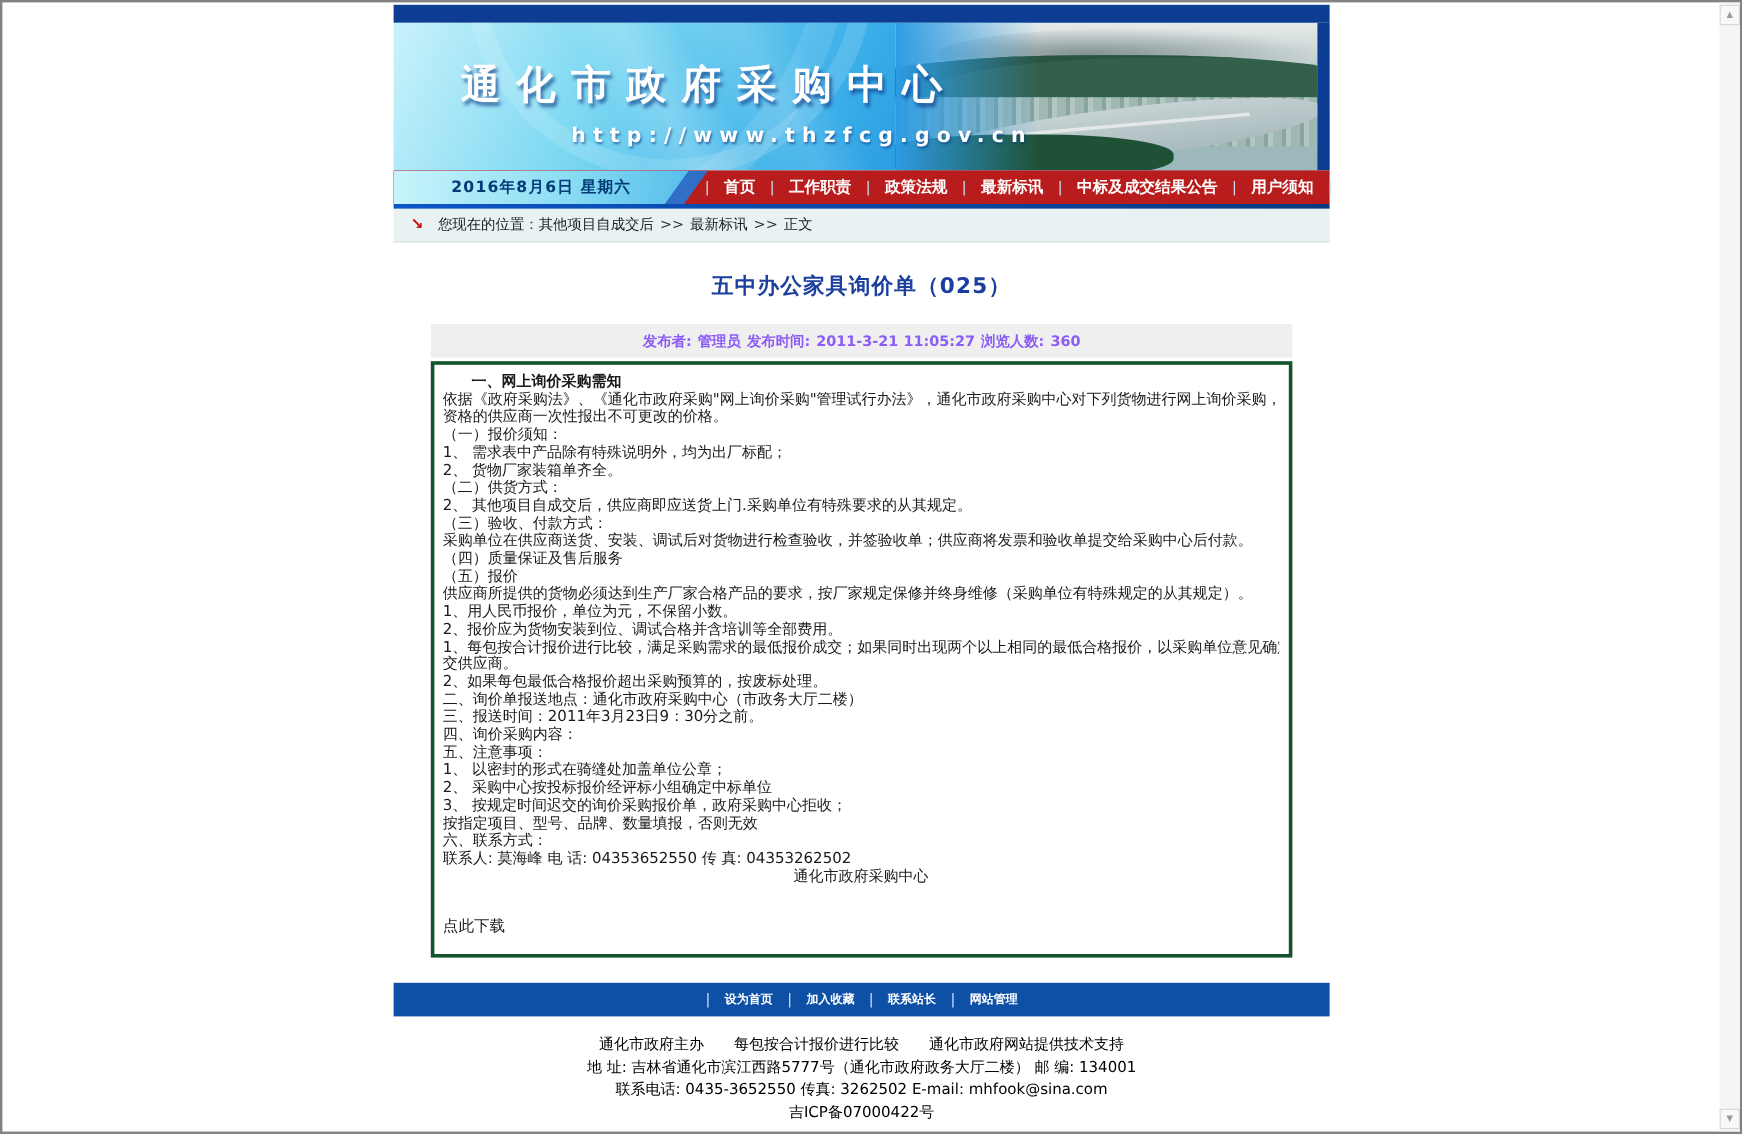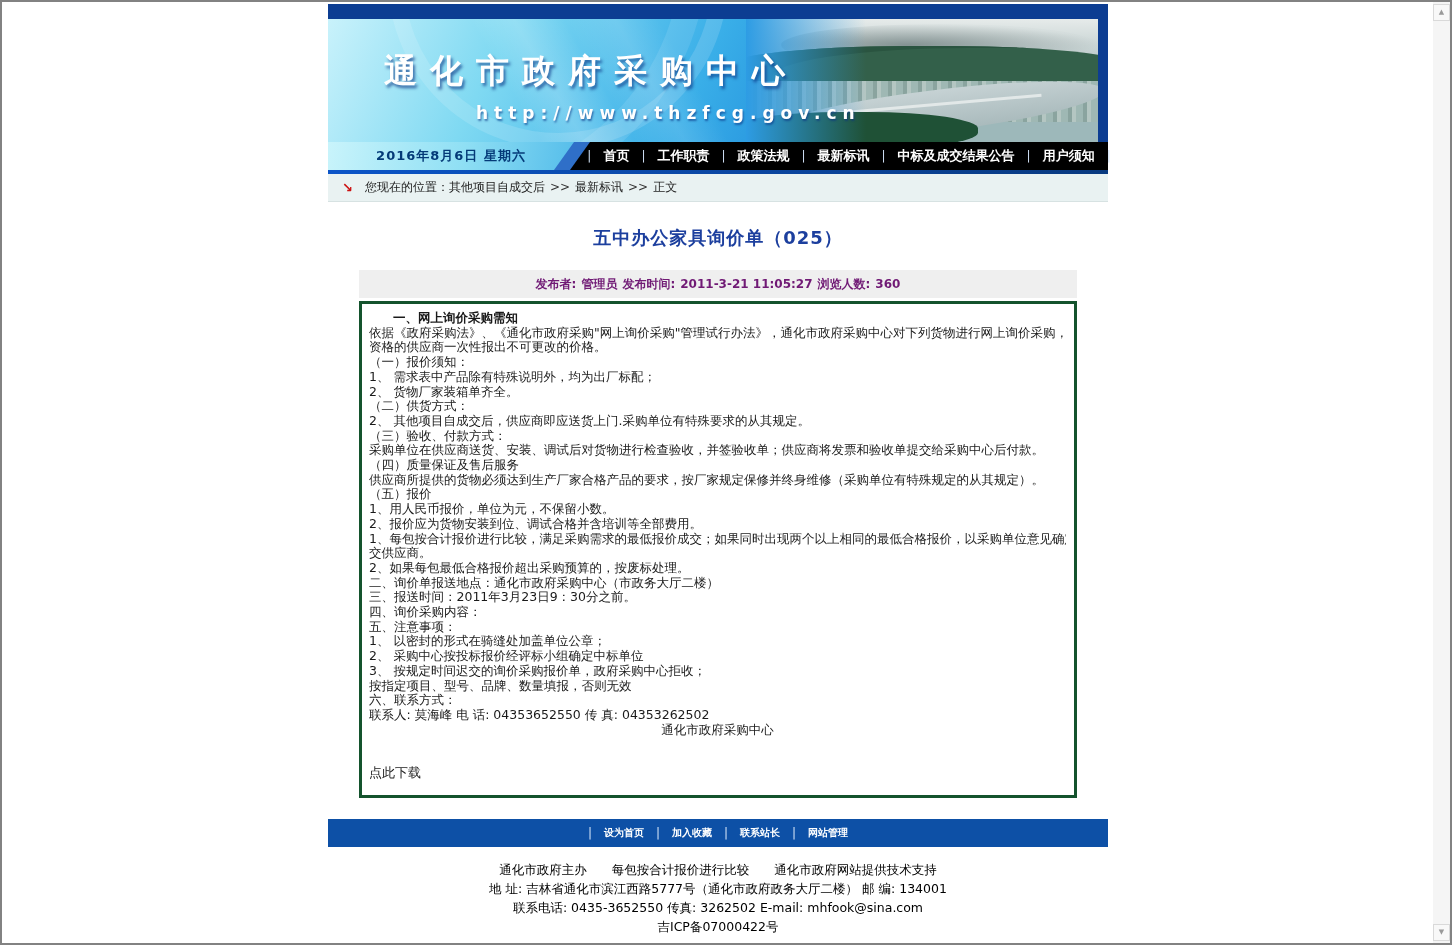--- a/index.html
+++ b/index.html
@@ -35,21 +35,21 @@
   .photo .trees { position:absolute; bottom:-6%; left:-4%; width:70%; height:30%; border-radius:45%; background:#1f5136; }
   .photo .blend { position:absolute; top:0; bottom:0; left:0; width:34%;
             background:linear-gradient(90deg,#2d9ce4,rgba(45,156,228,0)); }
   .banner .edge { position:absolute; right:0; top:0; width:10px; height:100%; background:#0c3d92; }
   .banner-title { position:absolute; left:56px; top:30px; color:#fff; font-size:33px; font-weight:bold;
             letter-spacing:13px; text-shadow:2px 3px 3px rgba(10,50,130,.65); white-space:nowrap; }
   .banner-url { position:absolute; left:148px; top:84px; color:#fff; font-size:17px; font-weight:bold;
             letter-spacing:6px; text-shadow:1px 2px 2px rgba(10,50,130,.6); white-space:nowrap; }
 
   
-  .navrow { position:relative; height:28px; background:#000000; }
+  .navrow { position:relative; height:28px; background:#b91c1c; }
   .date-band { position:absolute; left:0; top:0; height:100%; width:262px; background:#2f6fc8;
             clip-path:polygon(0 0,100% 0,calc(100% - 20px) 100%,0 100%); }
   .date-wrap { position:absolute; left:0; top:0; height:100%; width:246px;
             background:linear-gradient(100deg,#c9f4fb,#8fdff4 55%,#55bdea);
             clip-path:polygon(0 0,100% 0,calc(100% - 20px) 100%,0 100%);
             display:flex; align-items:center; justify-content:center; }
   .date-text { color:#043a78; font-size:13px; font-weight:bold; letter-spacing:1px; }
   .nav-links { position:absolute; left:262px; right:0; top:0; height:100%;
             display:flex; align-items:center; justify-content:center; white-space:nowrap; }
   .nav-link { color:#fff; font-size:13px; font-weight:bold; text-decoration:none; margin:0 6px; cursor:pointer; }
@@ -61,21 +61,21 @@
             display:flex; align-items:center; font-size:12px; color:#222; }
   .crumb-arrow { color:#cc1111; font-weight:bold; font-size:13px; margin:0 12px 0 14px; }
   .crumb-sep { margin:0 5px; color:#333; }
   .crumb-link { color:#222; text-decoration:none; cursor:pointer; }
 
   
   .article-title { text-align:center; color:#1c3f9e; font-size:18px; font-weight:bold;
             margin:24px 0 20px 0; letter-spacing:1px; }
   .meta-bar { width:718px; margin:0 auto; height:28px; background:#efefef;
             display:flex; align-items:center; justify-content:center;
-            font-size:12px; font-weight:bold; color:#701a75; gap:5px; }
+            font-size:12px; font-weight:bold; color:#8b5cf6; gap:5px; }
   .content-box { width:718px; margin:3px auto 0 auto; border:3px solid #14532d; background:#fff;
             padding:7px 8px 14px 7px; }
   .line { font-size:12.5px; color:#1a1a1a; line-height:14.7px; white-space:nowrap; overflow:hidden; }
   .line.bold { font-weight:bold; }
   .line.ind { padding-left:24px; }
   .line.center { text-align:center; }
   .download { display:inline-block; font-size:13px; color:#1a1a1a; line-height:14.7px;
             margin-top:14px; text-decoration:none; cursor:pointer; }
 
   
@@ -165,22 +165,22 @@
           <div class="line">依据《政府采购法》、《通化市政府采购"网上询价采购"管理试行办法》，通化市政府采购中心对下列货物进行网上询价采购，请有</div>
           <div class="line">资格的供应商一次性报出不可更改的价格。</div>
           <div class="line">（一）报价须知：</div>
           <div class="line">1、 需求表中产品除有特殊说明外，均为出厂标配；</div>
           <div class="line">2、 货物厂家装箱单齐全。</div>
           <div class="line">（二）供货方式：</div>
           <div class="line">2、 其他项目自成交后，供应商即应送货上门.采购单位有特殊要求的从其规定。</div>
           <div class="line">（三）验收、付款方式：</div>
           <div class="line">采购单位在供应商送货、安装、调试后对货物进行检查验收，并签验收单；供应商将发票和验收单提交给采购中心后付款。</div>
           <div class="line">（四）质量保证及售后服务</div>
+          <div class="line">（五）报价</div>
           <div class="line">供应商所提供的货物必须达到生产厂家合格产品的要求，按厂家规定保修并终身维修（采购单位有特殊规定的从其规定）。</div>
-          <div class="line">（五）报价</div>
           <div class="line">1、用人民币报价，单位为元，不保留小数。</div>
           <div class="line">2、报价应为货物安装到位、调试合格并含培训等全部费用。</div>
           <div class="line">1、每包按合计报价进行比较，满足采购需求的最低报价成交；如果同时出现两个以上相同的最低合格报价，以采购单位意见确定成</div>
           <div class="line">交供应商。</div>
           <div class="line">2、如果每包最低合格报价超出采购预算的，按废标处理。</div>
           <div class="line">二、询价单报送地点：通化市政府采购中心（市政务大厅二楼）</div>
           <div class="line">三、报送时间：2011年3月23日9：30分之前。</div>
           <div class="line">四、询价采购内容：</div>
           <div class="line">五、注意事项：</div>
           <div class="line">1、 以密封的形式在骑缝处加盖单位公章；</div>

